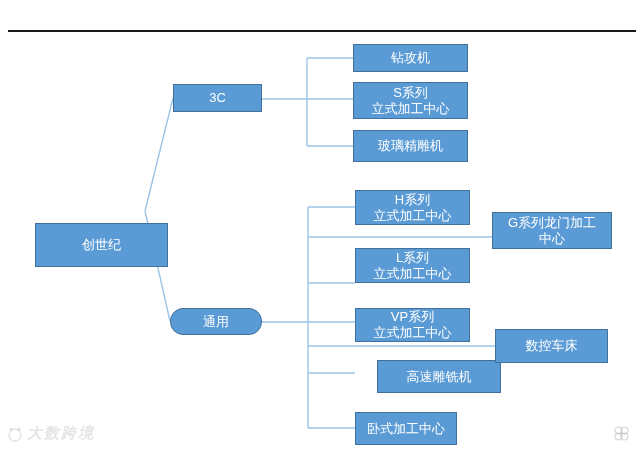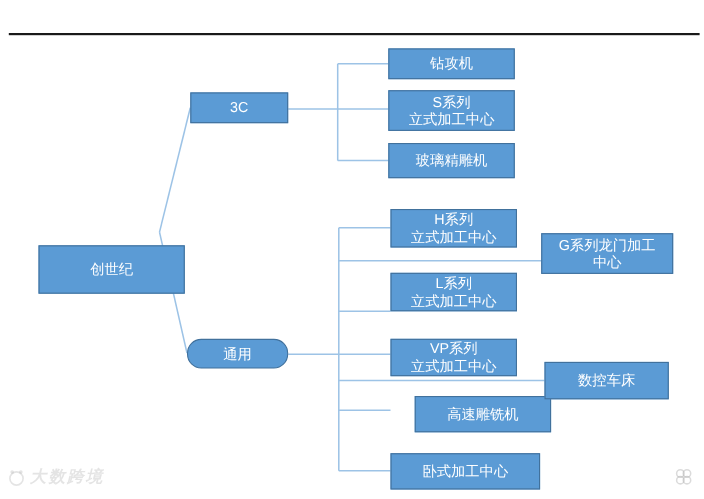--- a/index.html
+++ b/index.html
@@ -86,21 +86,21 @@
 立式加工中心</div>
   <div class="node" style="left:353px;top:130px;width:115px;height:32px;">玻璃精雕机</div>
 
   <div class="node" style="left:355px;top:190px;width:115px;height:35px;">H系列
 立式加工中心</div>
   <div class="node" style="left:355px;top:248px;width:115px;height:35px;">L系列
 立式加工中心</div>
   <div class="node" style="left:355px;top:308px;width:115px;height:34px;">VP系列
 立式加工中心</div>
   <div class="node" style="left:355px;top:360px;width:124px;height:33px;margin-left:22px;">高速雕铣机</div>
-  <div class="node" style="left:355px;top:412px;width:136px;height:33px;">卧式加工中心</div>
+  <div class="node" style="left:355px;top:412px;width:102px;height:33px;">卧式加工中心</div>
 
   <div class="node" style="left:492px;top:212px;width:120px;height:37px;">G系列龙门加工
 中心</div>
   <div class="node" style="left:495px;top:329px;width:113px;height:34px;">数控车床</div>
 
   <div class="wm-left">
     <svg class="wm-icon" width="18" height="16" viewBox="0 0 18 16">
       <circle cx="9" cy="9" r="6" stroke="rgba(165,165,165,0.30)" stroke-width="1.5" fill="none"></circle>
       <circle cx="5" cy="3" r="1.6" fill="rgba(165,165,165,0.30)"></circle>
       <circle cx="13" cy="3" r="1.6" fill="rgba(165,165,165,0.30)"></circle>

